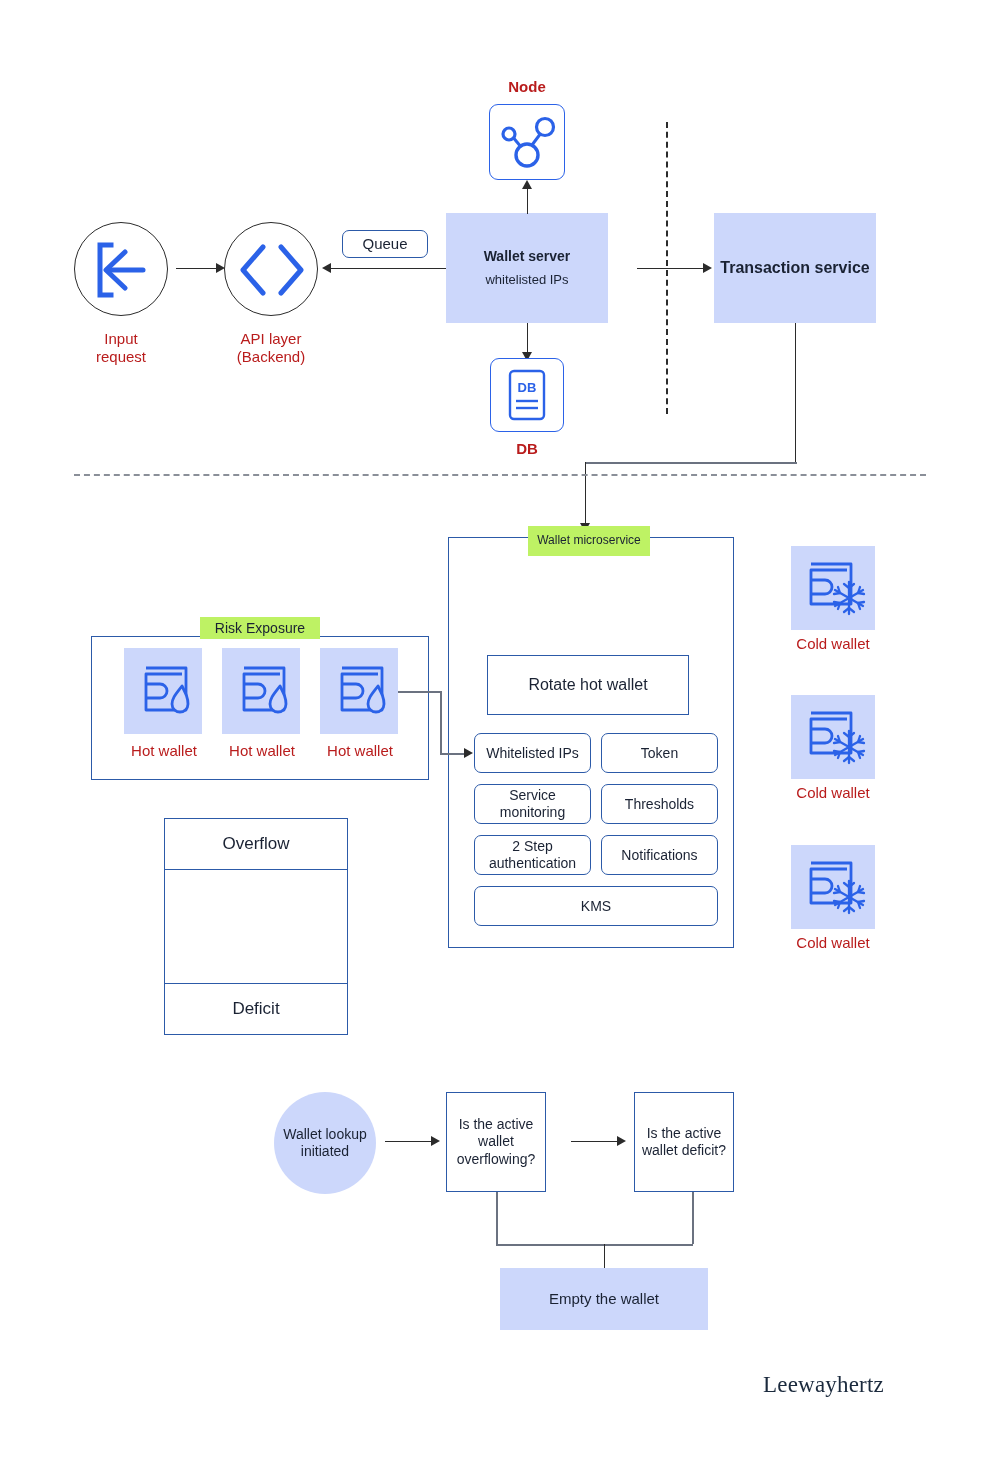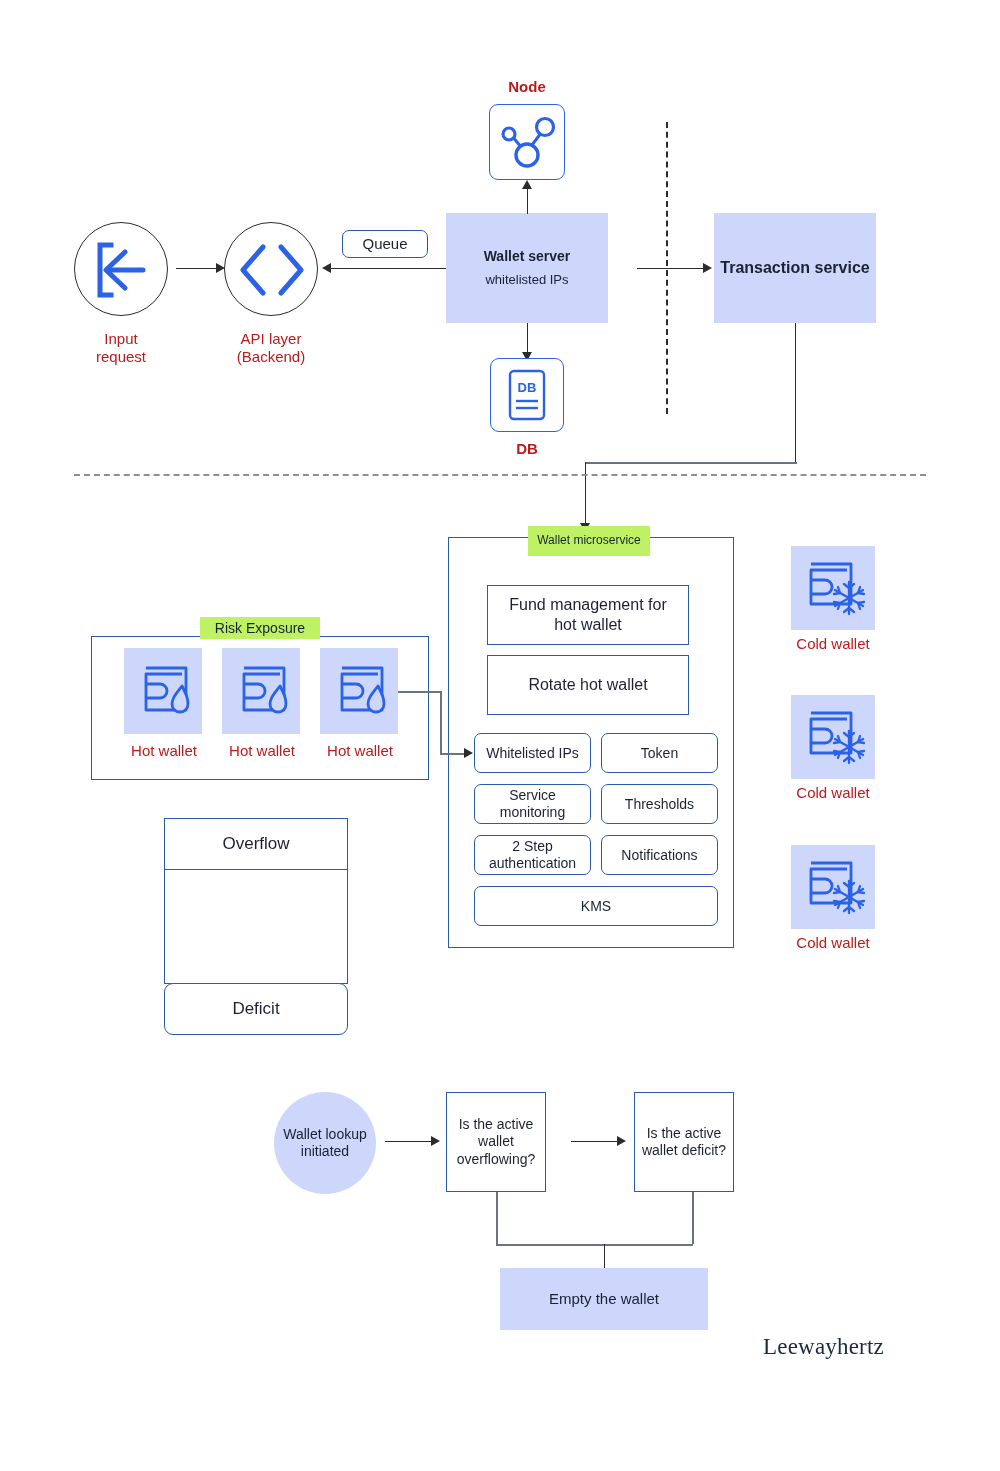--- a/index.html
+++ b/index.html
@@ -228,24 +228,20 @@
   <div class="hline-gray" style="left:585px; top:462px; width:212px;"></div>
   <div class="vline" style="left:585px; top:462px; height:72px;"></div>
   <div class="arrow-d" style="left:580px; top:523px;"></div>
 
   <div class="dashed-h" style="left:74px; top:474px; width:852px;"></div>
 
   <div class="grouppanel" style="left:448px; top:537px; width:286px; height:411px;"></div>
   <div class="grouptitle" style="left:528px; top:526px; width:122px; height:30px; font-size:12px;">Wallet
 microservice</div>
 
-  <div class="outlinebox" style="left:487px; top:585px; width:202px; height:60px; font-size:16px;">
-    <span style="white-space:pre-line;">Fund management for
-hot wallet</span>
-  </div>
   <div class="outlinebox" style="left:487px; top:655px; width:202px; height:60px; font-size:16px;">
     <span style="white-space:pre-line;">Rotate hot wallet</span>
   </div>
 
   <div class="roundbox" style="left:474px; top:733px; width:117px; height:40px;">
     <span style="white-space:pre-line;">Whitelisted IPs</span>
   </div>
   <div class="roundbox" style="left:601px; top:733px; width:117px; height:40px;">
     <span style="white-space:pre-line;">Token</span>
   </div>
@@ -307,21 +303,21 @@
   <div class="vline-gray" style="left:440px; top:691px; height:62px;"></div>
   <div class="hline-gray" style="left:440px; top:753px; width:28px;"></div>
   <div class="arrow-r" style="left:464px; top:748px;"></div>
 
   <div class="outlinebox" style="left:164px; top:818px; width:184px; height:52px; font-size:17px;">
     <span>Overflow</span>
   </div>
   <div class="outlinebox" style="left:164px; top:869px; width:184px; height:115px;">
     <span></span>
   </div>
-  <div class="outlinebox" style="left:164px; top:983px; width:184px; height:52px; font-size:17px;border-radius:9px;">
+  <div class="outlinebox" style="left:164px; top:983px; width:184px; height:52px; font-size:17px;">
     <span>Deficit</span>
   </div>
 
   <div class="iconbox" style="left:791px; top:546px; width:84px; height:84px;">
     <span>
       <svg width="84" height="84" viewBox="0 0 84 84">
         <path d="M20 18 L60 18 L60 58 L20 58 L20 24 L56 24" fill="none" stroke="#2b62e8" stroke-width="2.8" stroke-linejoin="round"></path>
         <path d="M20 34 L34 34 A7 7 0 0 1 34 48 L20 48" fill="none" stroke="#2b62e8" stroke-width="2.8" stroke-linejoin="round"></path>
         <g stroke="#2b62e8" stroke-width="2.3" stroke-linecap="round">
           <line x1="58" y1="36" x2="58" y2="68"></line>
@@ -424,15 +420,15 @@
   <div class="vline-gray" style="left:496px; top:1192px; height:52px;"></div>
   <div class="vline-gray" style="left:692px; top:1192px; height:52px;"></div>
   <div class="hline-gray" style="left:496px; top:1244px; width:197px;"></div>
   <div class="vline" style="left:604px; top:1244px; height:42px;"></div>
   <div class="arrow-d" style="left:599px; top:1276px;"></div>
 
   <div class="fillbox" style="left:500px; top:1268px; width:208px; height:62px; font-size:15px;">
     <span>Empty the wallet</span>
   </div>
 
-  <div class="watermark" style="left:763px; top:1334px;">Leewayhertz</div>
+  <div class="watermark" style="left:763px; top:1372px;">Leewayhertz</div>
 
 </div>
 
 </body></html>

